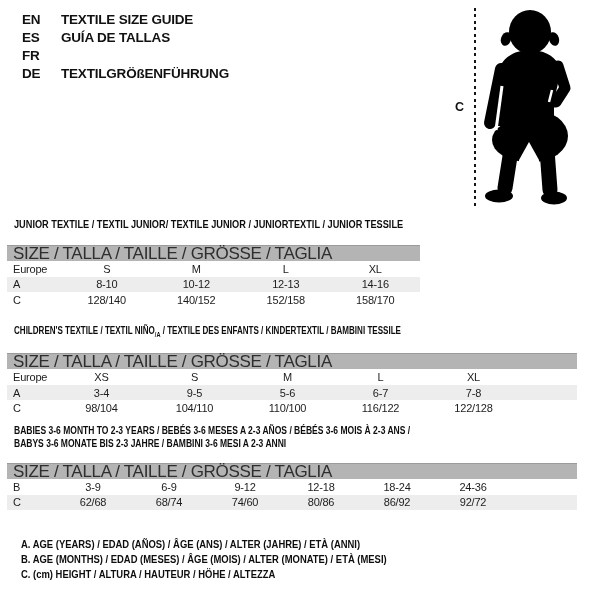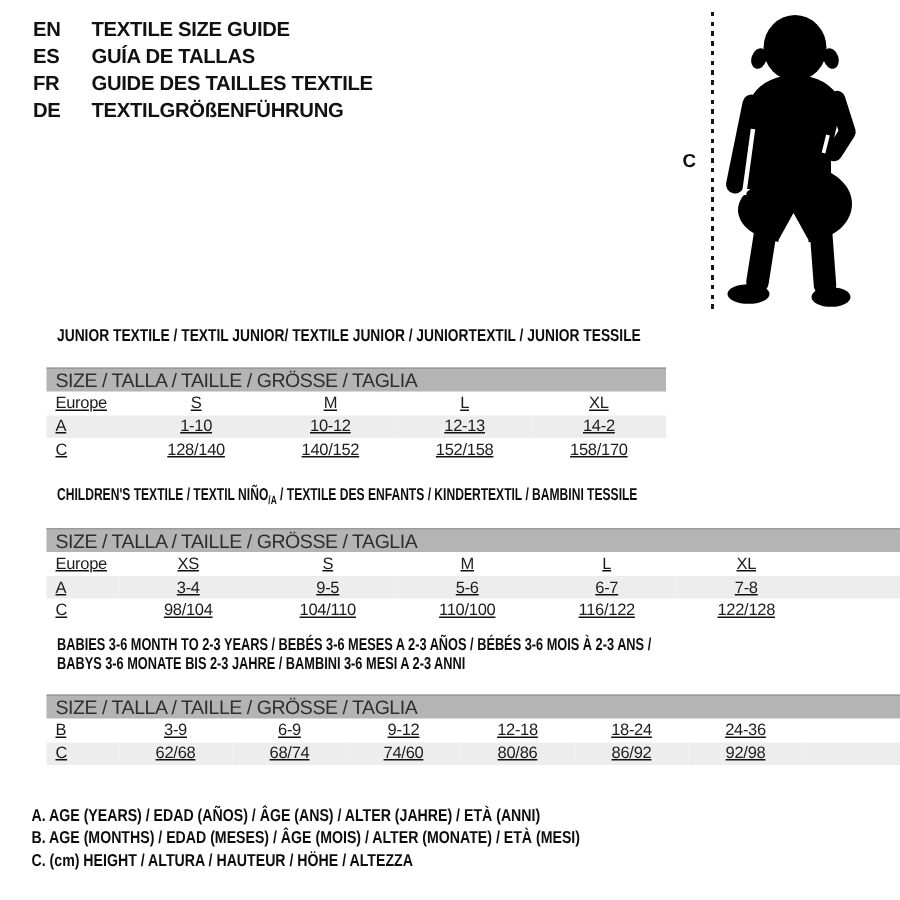--- a/index.html
+++ b/index.html
@@ -18,37 +18,37 @@
   
   .figure { position:absolute; left:445px; top:0; width:150px; height:215px; }
   .measure-label { position:absolute; left:10px; top:100px; font-size:12.5px; font-weight:bold; }
   .dash-line {
     position:absolute; left:29px; top:8px; width:2px; height:198px;
     background:repeating-linear-gradient(to bottom,#151515 0 3px,transparent 3px 6.5px);
   }
   .silhouette { position:absolute; left:35px; top:8px; }
 
   
-  .tbl { position:absolute; left:31px; }
+  .tbl { position:absolute; left:7px; }
   .tbl-title {
     font-size:11.5px; font-weight:bold; line-height:13px; margin-left:7px;
     white-space:nowrap; transform-origin:0 50%; display:inline-block; color:#0d0d0d;
   }
   .t1 .tbl-title { transform:scaleX(0.80); }
   .t2 .tbl-title { transform:scaleX(0.70); }
   .t3 .tbl-title { transform:scaleX(0.74); transform-origin:0 0; display:block; }
   .ttl-sub { font-size:8px; }
   .size-bar {
     background:#b4b4b4; border-top:1px solid #9b9b9b; height:16px; line-height:15px;
-    font-size:13px; color:#2e2e2e; padding-left:6px; letter-spacing:-0.3px; white-space:nowrap;
+    font-size:17px; color:#2e2e2e; padding-left:6px; letter-spacing:-0.3px; white-space:nowrap;
   }
   .t1 .size-bar { margin-top:13px; }
   .t2 .size-bar { margin-top:12px; }
   .t3 .size-bar { margin-top:13px; }
-  .tbl table { width:100%; border-collapse:collapse; table-layout:fixed;text-decoration:underline; }
+  .tbl table { width:100%; border-collapse:collapse; table-layout:fixed; }
   .tbl td {
     font-size:11px; color:#1c1c1c; text-align:center; height:15.5px;
     padding:0; vertical-align:middle; white-space:nowrap; letter-spacing:-0.2px;
   }
   .tbl td.lbl { text-align:left; padding-left:6px; }
   .tbl tr.stripe { background:#ededed; }
   .t1 { top:214px; width:413px; }
   .t2 { top:320px; width:570px; }
   .t3 { top:424px; width:570px; }
 
@@ -68,21 +68,20 @@
     <div class="lang-row">
       <span class="lang-code">EN</span>
       <span class="lang-label">TEXTILE SIZE GUIDE</span>
     </div>
     <div class="lang-row">
       <span class="lang-code">ES</span>
       <span class="lang-label">GUÍA DE TALLAS</span>
     </div>
     <div class="lang-row">
       <span class="lang-code">FR</span>
-      <span class="lang-label">GUIDE DES TAILLES TEXTILE</span>
     </div>
     <div class="lang-row">
       <span class="lang-code">DE</span>
       <span class="lang-label">TEXTILGRÖßENFÜHRUNG</span>
     </div>
   </div>
 
   <div class="figure">
     <span class="measure-label">C</span>
     <div class="dash-line"></div>
@@ -129,24 +128,24 @@
       <tbody>
       <tr>
         <td class="lbl">Europe</td>
         <td>S</td>
         <td>M</td>
         <td>L</td>
         <td>XL</td>
       </tr>
       <tr class="stripe">
         <td class="lbl">A</td>
-        <td>1-10</td>
+        <td>8-10</td>
         <td>10-12</td>
         <td>12-13</td>
-        <td>14-2</td>
+        <td>14-16</td>
       </tr>
       <tr>
         <td class="lbl">C</td>
         <td>128/140</td>
         <td>140/152</td>
         <td>152/158</td>
         <td>158/170</td>
       </tr>
       </tbody>
     </table>
@@ -225,21 +224,21 @@
         <td>24-36</td>
         <td></td>
       </tr>
       <tr class="stripe">
         <td class="lbl">C</td>
         <td>62/68</td>
         <td>68/74</td>
         <td>74/60</td>
         <td>80/86</td>
         <td>86/92</td>
-        <td>92/98</td>
+        <td>92/72</td>
         <td></td>
       </tr>
       </tbody>
     </table>
   </section>
 
   <div class="legend">
     <div class="legend-line">A. AGE (YEARS) / EDAD (AÑOS) / ÂGE (ANS) / ALTER (JAHRE) / ETÀ (ANNI)</div>
     <div class="legend-line">B. AGE (MONTHS) / EDAD (MESES) / ÂGE (MOIS) / ALTER (MONATE) / ETÀ (MESI)</div>
     <div class="legend-line">C. (cm) HEIGHT / ALTURA / HAUTEUR / HÖHE / ALTEZZA</div>

